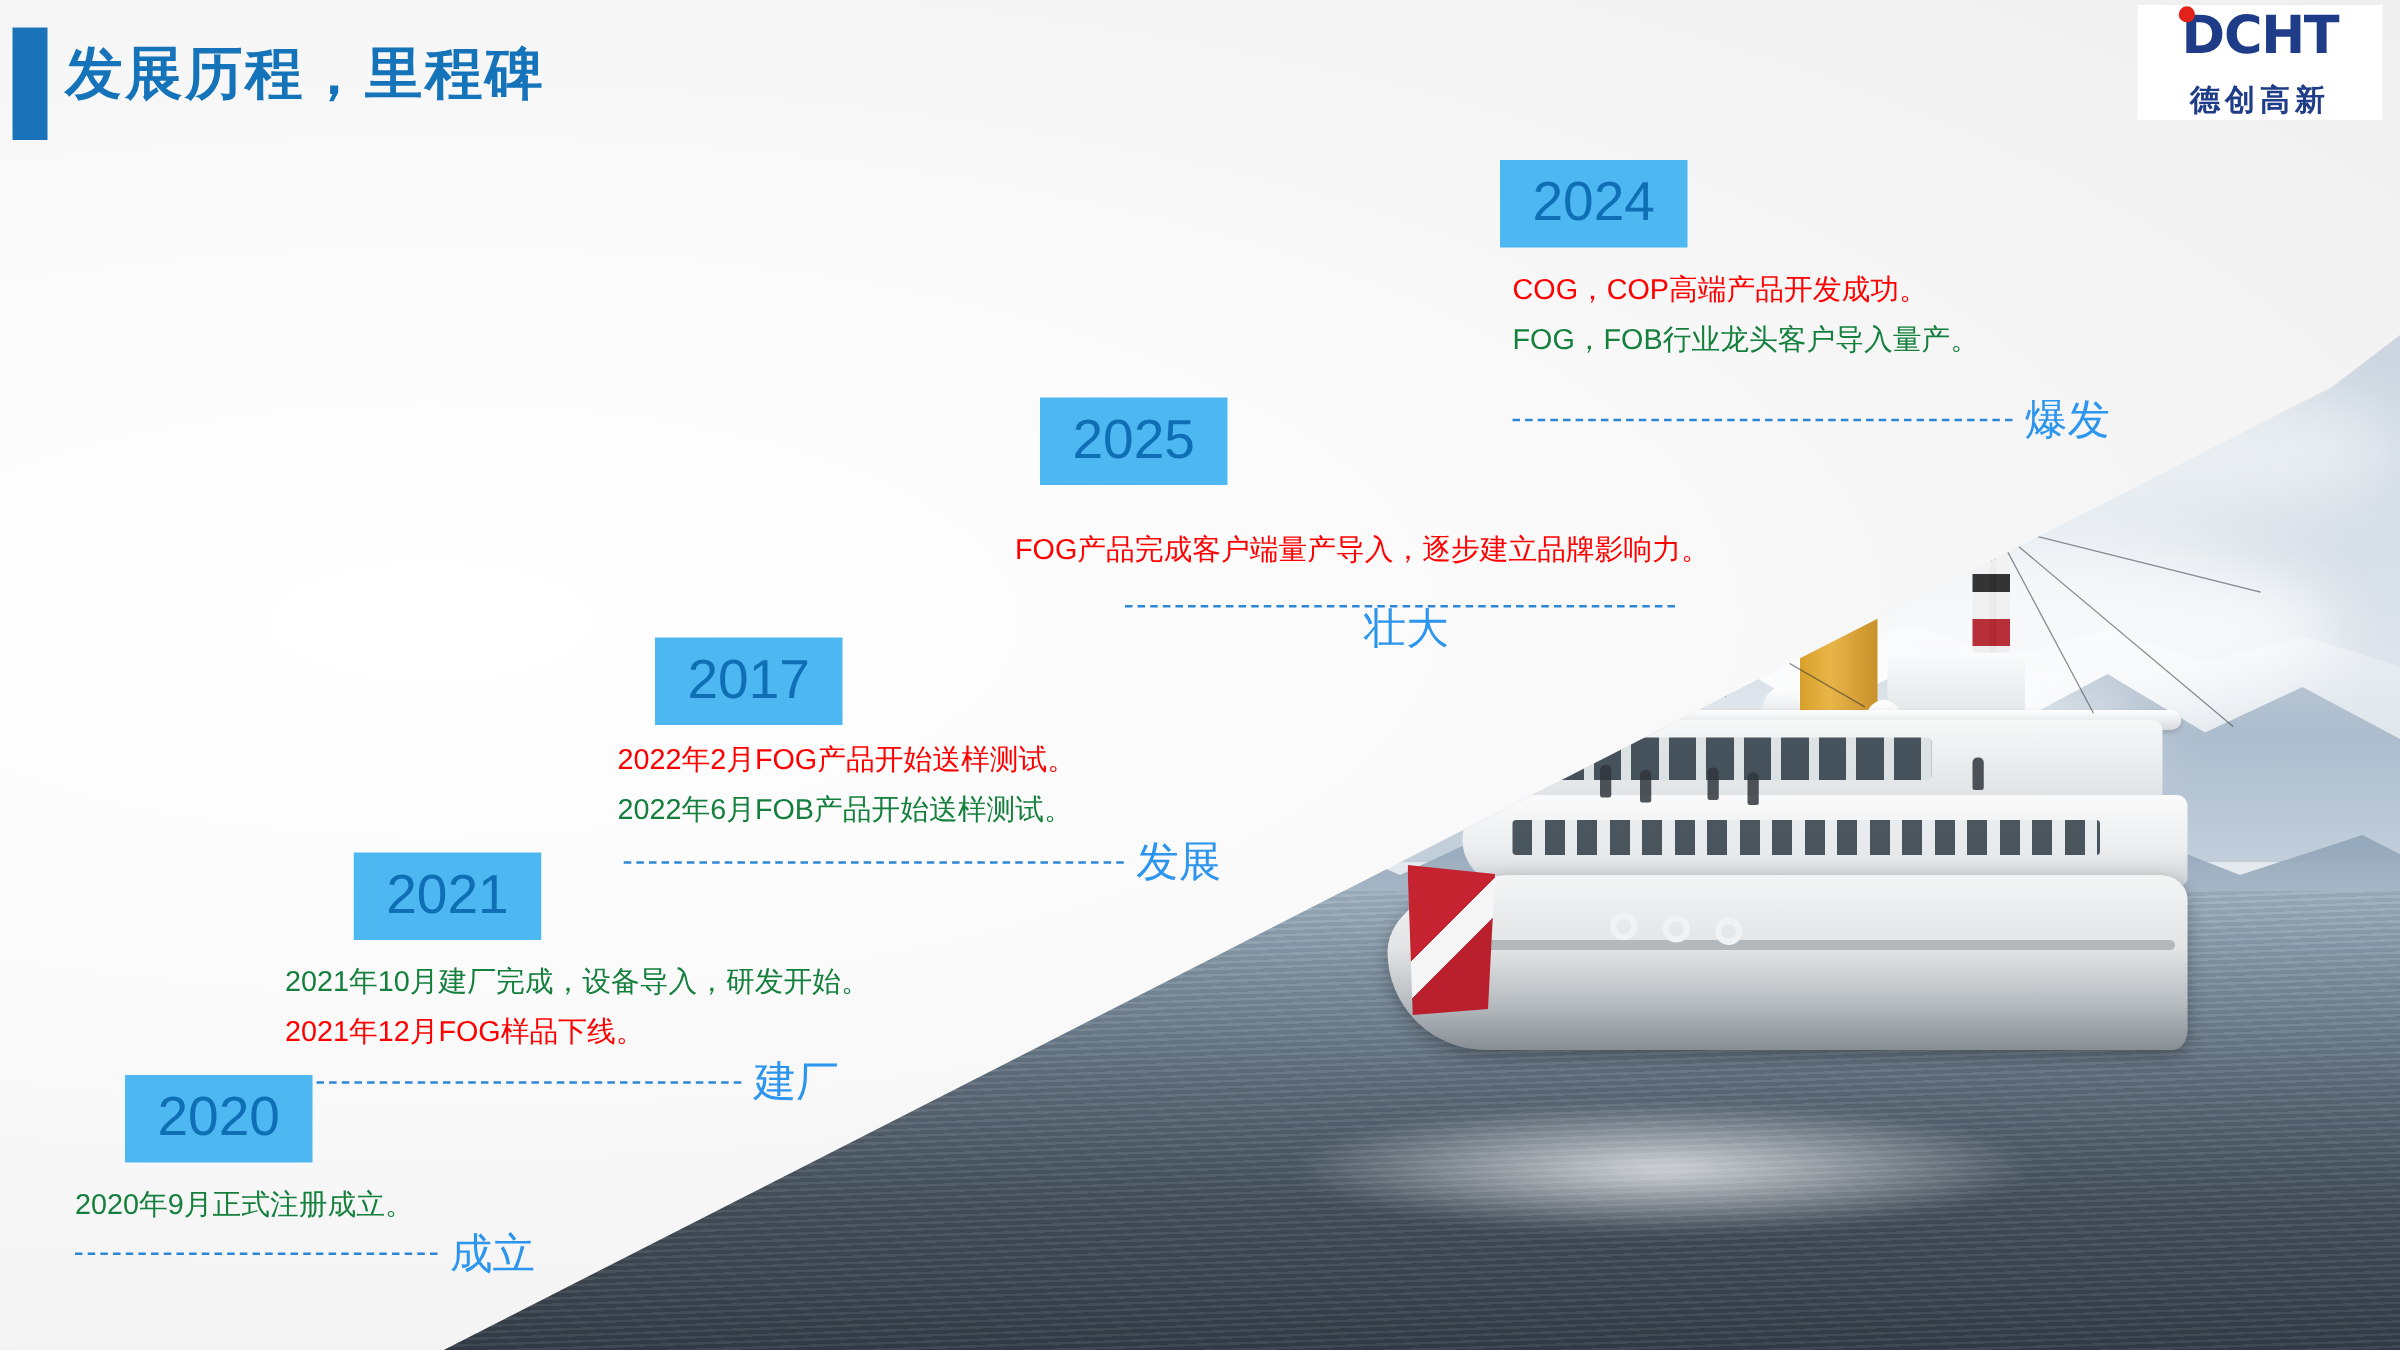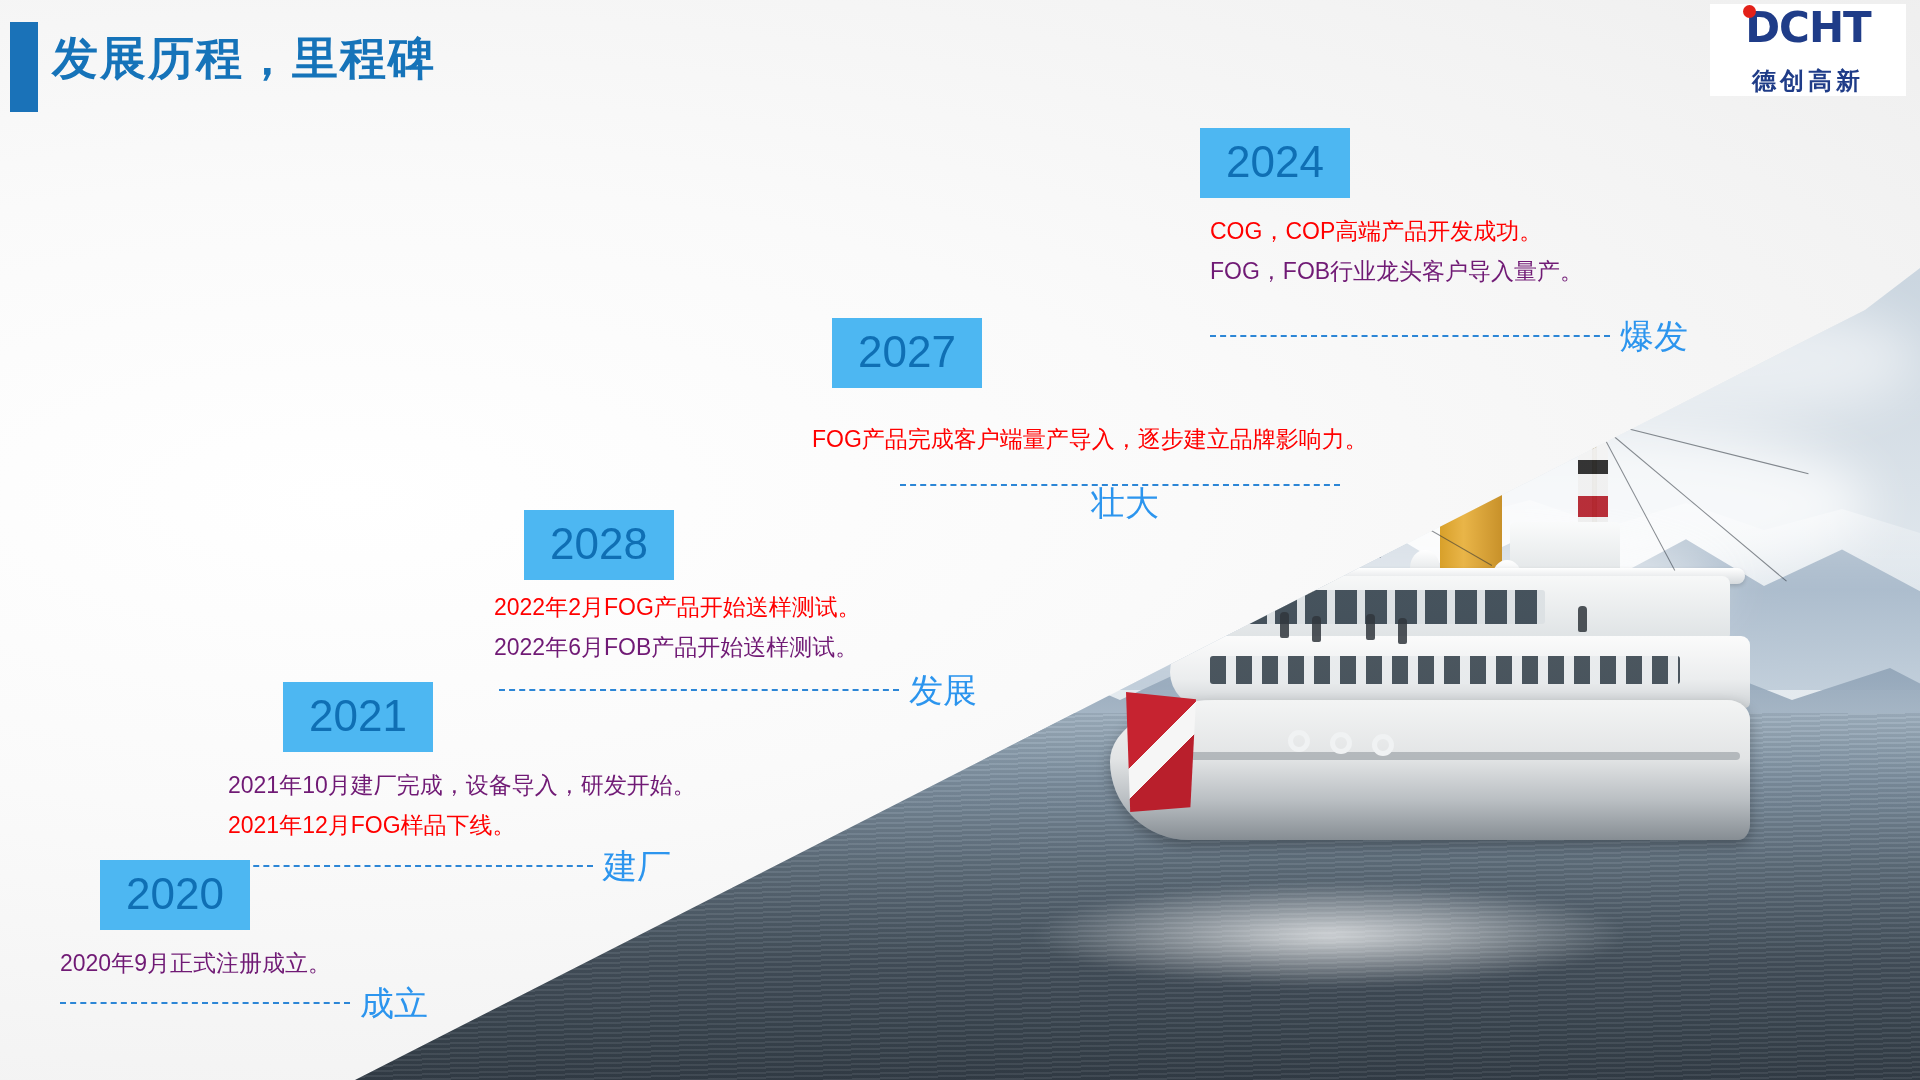--- a/index.html
+++ b/index.html
@@ -204,21 +204,21 @@
     padding:12px 26px 14px 26px;
     font-weight:normal;
     font-family:"Liberation Sans",sans-serif;
     text-align:right;
   }
   .lines{ margin-top:14px; }
   .line{
     font-size:23px; line-height:1.72; white-space:nowrap;
   }
   .line.red{ color:#FF0000; }
-  .line.gray{ color:#701a75; }
+  .line.gray{ color:#15803d; }
 
   .dash-row{
     display:flex; align-items:center; margin-top:6px;
   }
   .dash{
     height:0; border-top:2px dashed #2C86D6;
   }
   .dash-label{
     color:#2C95EE; font-size:34px; line-height:1; margin-left:10px; white-space:nowrap;
   }
@@ -325,32 +325,32 @@
       <div class="line red">COG，COP高端产品开发成功。</div>
       <div class="line gray">FOG，FOB行业龙头客户导入量产。</div>
     </div>
     <div class="dash-row">
       <div class="dash"></div>
       <div class="dash-label">爆发</div>
     </div>
   </div>
 
   <div class="entry" id="entry-2023">
-    <div class="year-box">2027</div>
+    <div class="year-box">2025</div>
     <div class="lines">
       <div class="line red">FOG产品完成客户端量产导入，逐步建立品牌影响力。</div>
     </div>
     <div class="dash-row">
       <div class="dash"></div>
       <div class="dash-label">壮大</div>
     </div>
   </div>
 
   <div class="entry" id="entry-2022">
-    <div class="year-box">2028</div>
+    <div class="year-box">2017</div>
     <div class="lines">
       <div class="line red">2022年2月FOG产品开始送样测试。</div>
       <div class="line gray">2022年6月FOB产品开始送样测试。</div>
     </div>
     <div class="dash-row">
       <div class="dash"></div>
       <div class="dash-label">发展</div>
     </div>
   </div>
 

